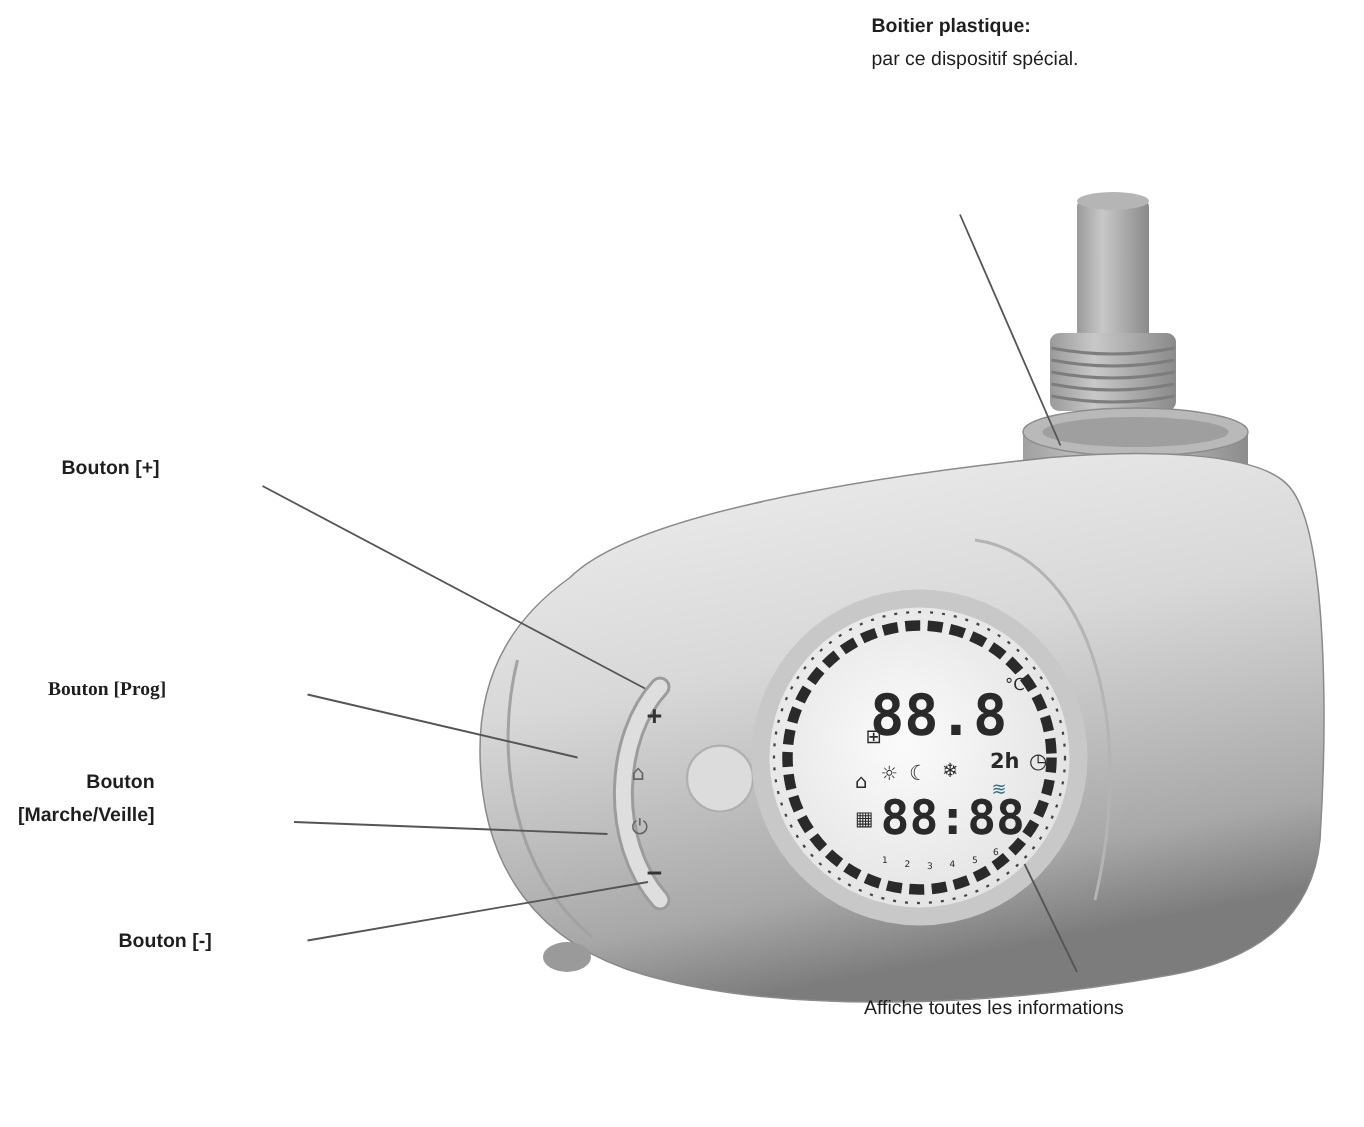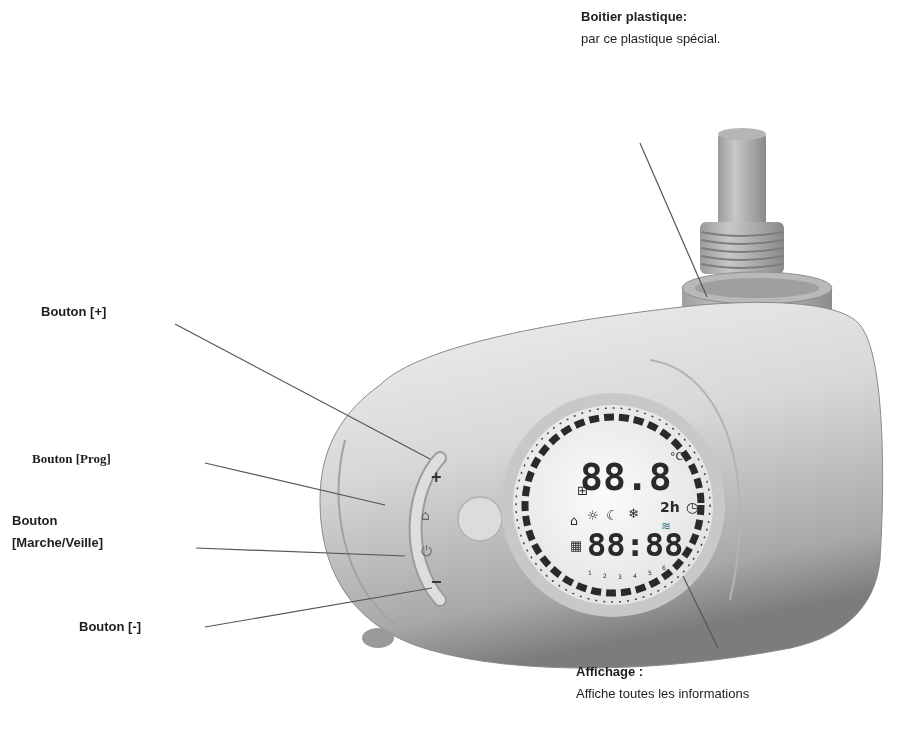--- a/index.html
+++ b/index.html
@@ -1,21 +1,21 @@
 <!DOCTYPE html>
 <html><head>
 <meta charset="utf-8">
 <style>
   html, body { margin: 0; padding: 0; background: #ffffff; }
   body { width: 909px; height: 751px; position: relative; overflow: hidden;
          font-family: "Liberation Sans", sans-serif; color: #1e1e1e; }
   .label { position: absolute; font-size: 13px; line-height: 22px; }
   .label .title { font-weight: bold; display: block; }
   .label .desc { display: block; font-weight: normal; }
-  .bold { font-weight: bold; }
+  .bold { font-weight: bold; text-align: right; }
   svg.device { position: absolute; left: 0; top: 0; }
 </style>
 </head>
 <body>
 
 <svg class="device" width="909" height="751" viewBox="0 0 909 751">
   <defs>
     <linearGradient id="bodyGrad" x1="0" y1="0" x2="0.3" y2="1">
       <stop offset="0" stop-color="#f0f0f0"></stop>
       <stop offset="0.45" stop-color="#d8d8d8"></stop>
@@ -124,30 +124,29 @@
     <line x1="175" y1="324" x2="430" y2="459"></line>
     <line x1="205" y1="463" x2="385" y2="505"></line>
     <line x1="196" y1="548" x2="405" y2="556"></line>
     <line x1="205" y1="627" x2="432" y2="588"></line>
     <line x1="683" y1="576" x2="718" y2="648"></line>
   </g>
 </svg>
 
 <div class="label" style="left:581px; top:6px;">
   <span class="title">Boitier plastique:</span>
-  <span class="desc">par ce plastique spécial.</span>
+  <span class="desc">par ce dispositif spécial.</span>
 </div>
 
 <div class="label bold" style="left:41px; top:301px;">Bouton [+]</div>
 
 <div class="label bold" style="left:32px; top:448px;font-family:Liberation Serif, serif;">Bouton [Prog]</div>
 
 <div class="label bold" style="left:12px; top:510px;">
   <span class="title">Bouton</span>
   <span class="title">[Marche/Veille]</span>
 </div>
 
 <div class="label bold" style="left:79px; top:616px;">Bouton [-]</div>
 
 <div class="label" style="left:576px; top:661px;">
-  <span class="title">Affichage :</span>
   <span class="desc">Affiche toutes les informations</span>
 </div>
 
 </body></html>

